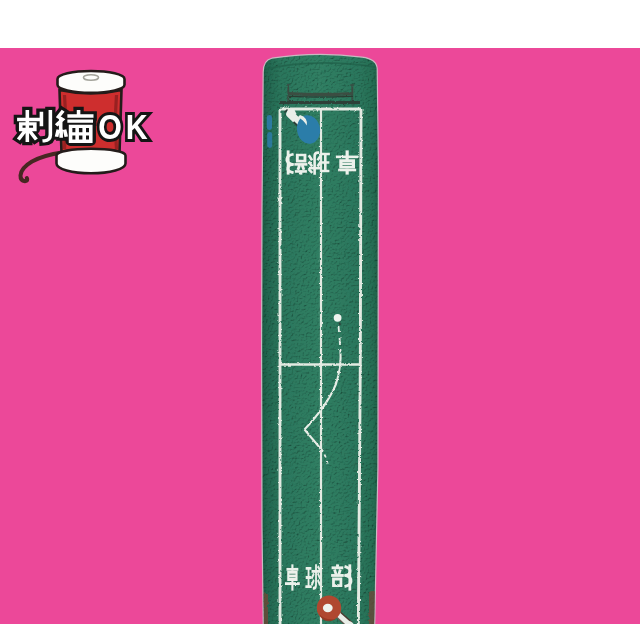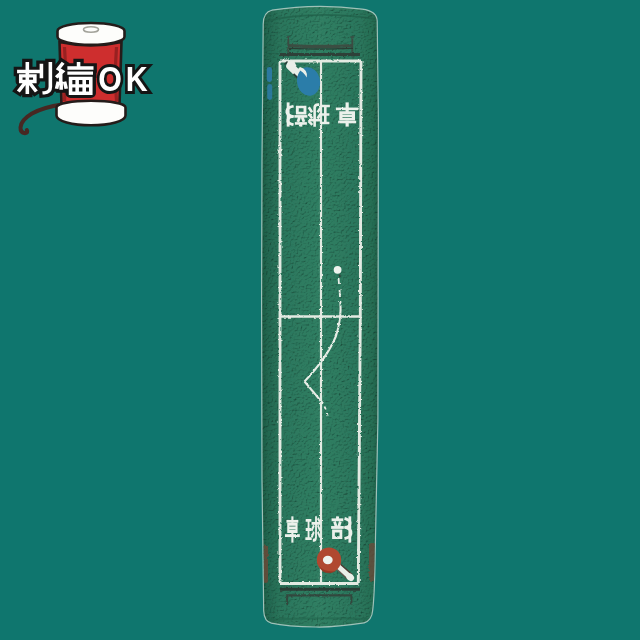--- a/index.html
+++ b/index.html
@@ -1,16 +1,16 @@
 <!DOCTYPE html>
 <html><head>
 <meta charset="utf-8">
 <style>
 html,body{margin:0;padding:0;background:#ffffff;}
-.stage{position:relative;width:640px;height:640px;overflow:hidden;background:#0f766e;font-family:"Liberation Sans",sans-serif;}
+.stage{position:relative;width:640px;height:576px;overflow:hidden;background:#ec4899;font-family:"Liberation Sans",sans-serif;margin-top:48px;}
 svg{position:absolute;top:0;left:0;}
 </style>
 </head>
 <body>
 <div class="stage">
 <svg width="640" height="640" viewBox="0 0 640 640">
 <defs>
   <filter id="terry" x="-3%" y="-2%" width="106%" height="104%">
     <feTurbulence type="fractalNoise" baseFrequency="0.55" numOctaves="3" seed="8" result="n"></feTurbulence>
     <feDiffuseLighting in="n" lighting-color="#ffffff" surfaceScale="1.8" diffuseConstant="1.15" result="light">

